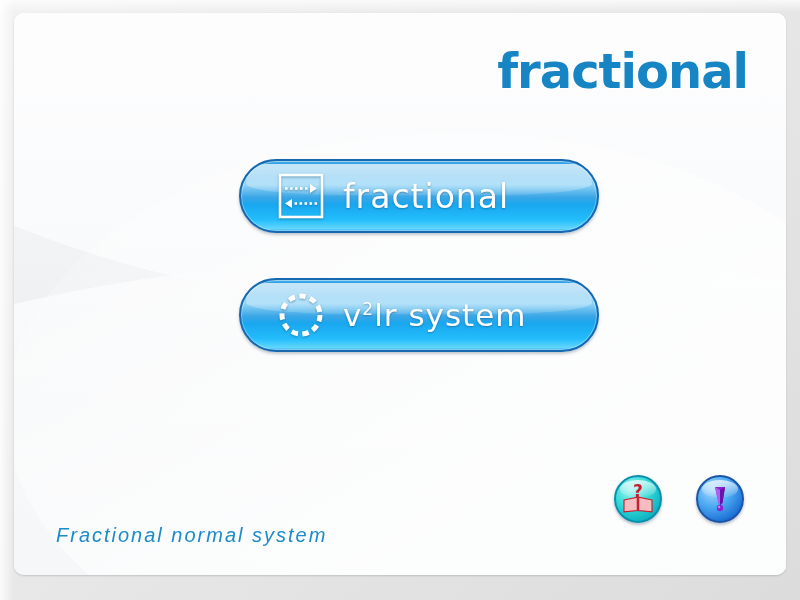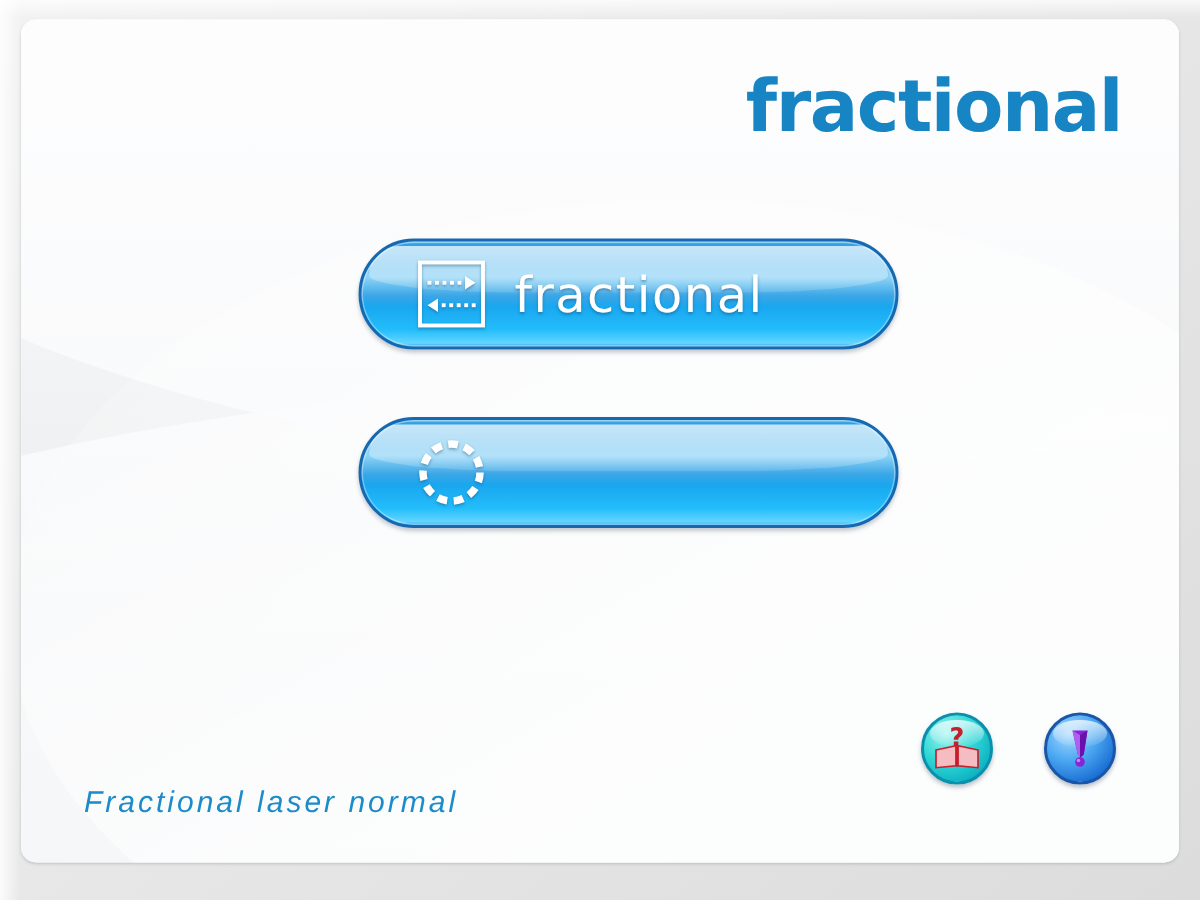--- a/index.html
+++ b/index.html
@@ -272,26 +272,27 @@
       </div>
 
 
       <div class="mode-button">
         <div class="btn-inner">
           <span class="btn-icon">
             <svg width="50" height="50" viewBox="0 0 50 50">
               <circle cx="25" cy="25" r="19" fill="none" stroke="#ffffff" stroke-width="5" stroke-dasharray="6.5 4.4" stroke-linecap="butt"></circle>
             </svg>
           </span>
+          <span class="btn-label squash"><span>v</span><sup>2</sup><span>lr system</span></span>
         </div>
       </div>
 
     </div>
 
-    <div id="status-text">Fractional  laser  normal</div>
+    <div id="status-text">Fractional  normal  system</div>
 
     <div id="util-icons">
 
       <div class="util-icon" id="icon-help">
         <span class="util-glyph">
           <svg width="34" height="34" viewBox="0 0 34 34">
 
             <text x="17" y="17" text-anchor="middle" font-family="DejaVu Sans, sans-serif" font-size="17" font-weight="bold" fill="#c81d2a">?</text>
 
             <path d="M3 20 L16.3 17.2 L16.3 30.5 L3 31.8 Z" fill="#f5bcc2" stroke="#c81d2a" stroke-width="1.1"></path>

